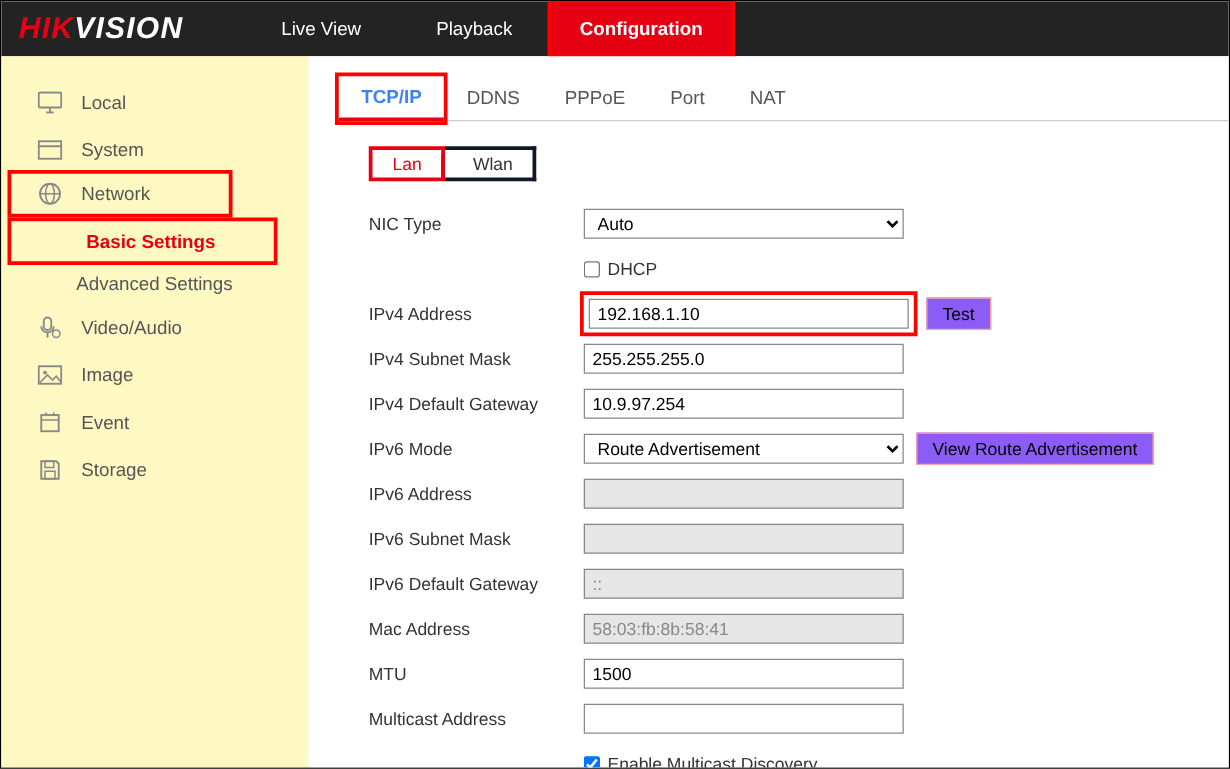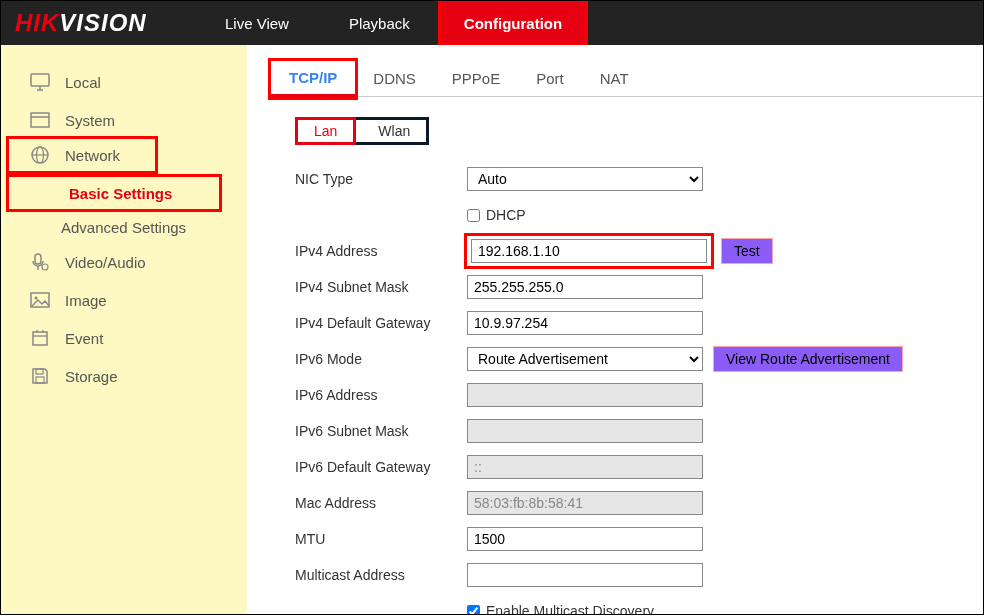--- a/index.html
+++ b/index.html
@@ -21,21 +21,21 @@
 .subtabs { display: flex; border-bottom: 1px solid #ccc; height: 36px; align-items: center; }
 .subtab { padding: 0 18px; height: 36px; display: flex; align-items: center; cursor: pointer; color: #555; font-size: 15px; }
 .subtab.active { color: #3b82f6; font-weight: bold; border-bottom: 3px solid #e60012; }
 .breadcrumb-tabs { display: flex; margin: 20px 0 16px 24px; }
 .bc-tab { border: 3px solid #0f172a; height: 28px; display: flex; align-items: center; padding: 0 16px; cursor: pointer; background: #fff; position: relative; }
 .bc-tab.active { border-color: #e60012; color: #e60012; }
 .bc-tab.active::after { content: ""; position: absolute; right: -8px; top: 3px; width: 0; height: 0; border-top: 11px solid transparent; border-bottom: 11px solid transparent; border-left: 8px solid #e60012; }
 .bc-tab.second { border-left: none; padding-left: 22px; }
 .form-row { display: flex; align-items: center; height: 36px; margin-left: 24px; }
 .form-label { width: 172px; color: #333; font-size: 14px; }
-.text-input, .select-input { width: 236px; height: 24px; border: 1px solid #888; padding: 1px 6px; font-size: 14px; font-family: Arial, sans-serif; }
+.text-input, .select-input { width: 256px; height: 24px; border: 1px solid #888; padding: 1px 6px; font-size: 14px; font-family: Arial, sans-serif; }
 .select-input { background: #fff; }
 .text-input[disabled] { background: #e6e6e6; color: #888; }
 .btn { height: 26px; border: 1px solid #fca5a5; background: #8b5cf6; padding: 0 12px; margin-left: 10px; cursor: pointer; font-size: 14px; }
 .checkbox-label { margin-left: 6px; }
 .highlight-red { outline: 3px solid #f00; outline-offset: -1px; }
 .highlight-red-inner { outline: 3px solid #f00; }
 svg { display: block; }
 </style>
 </head>
 <body>
@@ -71,21 +71,21 @@
     </div>
     <div class="sidebar-item">
       <span class="icon">
         <svg width="20" height="16" viewBox="0 0 20 16">
             <rect x="1" y="1" width="18" height="14" fill="none" stroke="#888" stroke-width="1.5"></rect>
             <line x1="1" y1="5" x2="19" y2="5" stroke="#888" stroke-width="1.5"></line>
           </svg>
       </span>
       <span>System</span>
     </div>
-    <div class="sidebar-item highlight-red-inner" style="width:146px;margin-left:8px;padding-left:20px;height:32px;">
+    <div class="sidebar-item highlight-red-inner" style="width:174px;margin-left:8px;padding-left:20px;height:32px;">
       <span class="icon">
         <svg width="20" height="20" viewBox="0 0 20 20">
             <circle cx="10" cy="10" r="8" fill="none" stroke="#888" stroke-width="1.5"></circle>
             <ellipse cx="10" cy="10" rx="3.5" ry="8" fill="none" stroke="#888" stroke-width="1.2"></ellipse>
             <line x1="2" y1="10" x2="18" y2="10" stroke="#888" stroke-width="1.2"></line>
           </svg>
       </span>
       <span>Network</span>
     </div>
     <div style="height:6px"></div>

